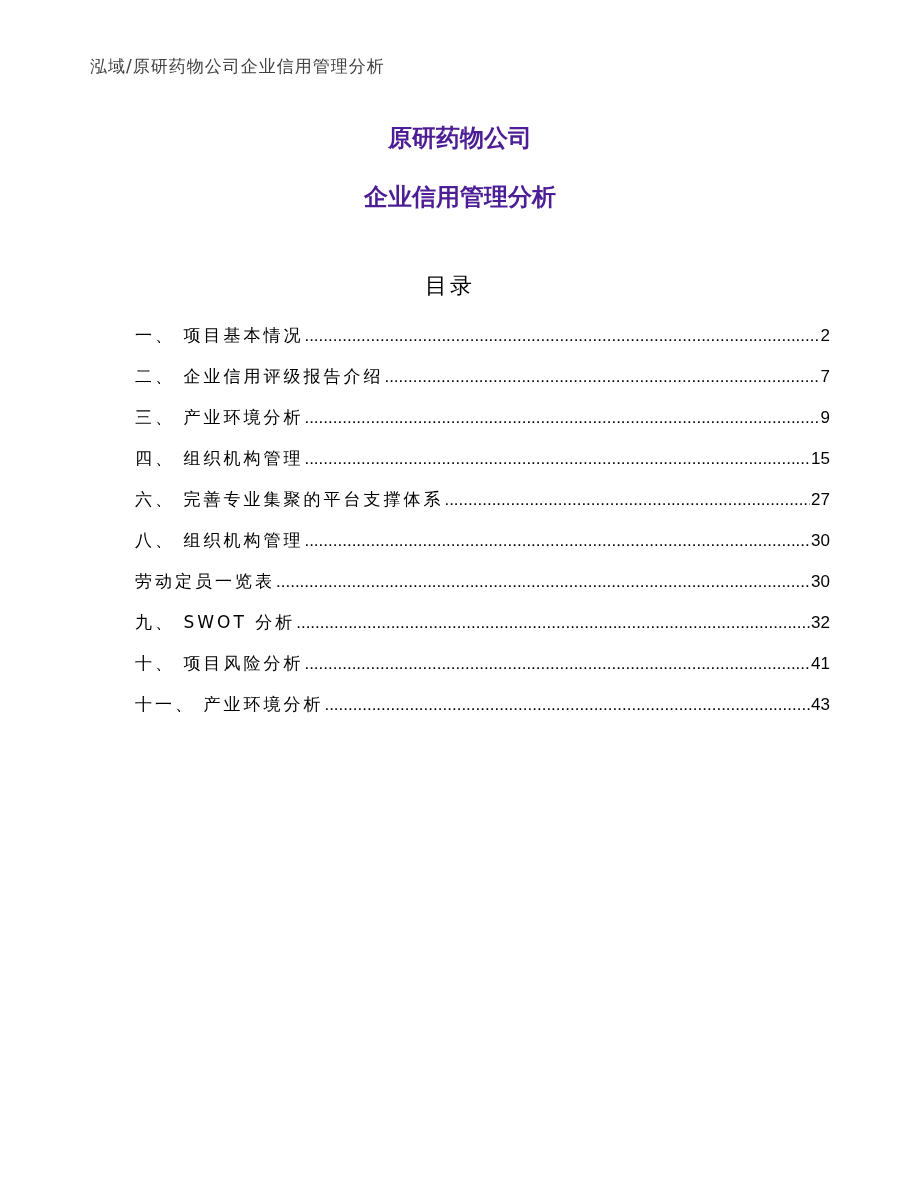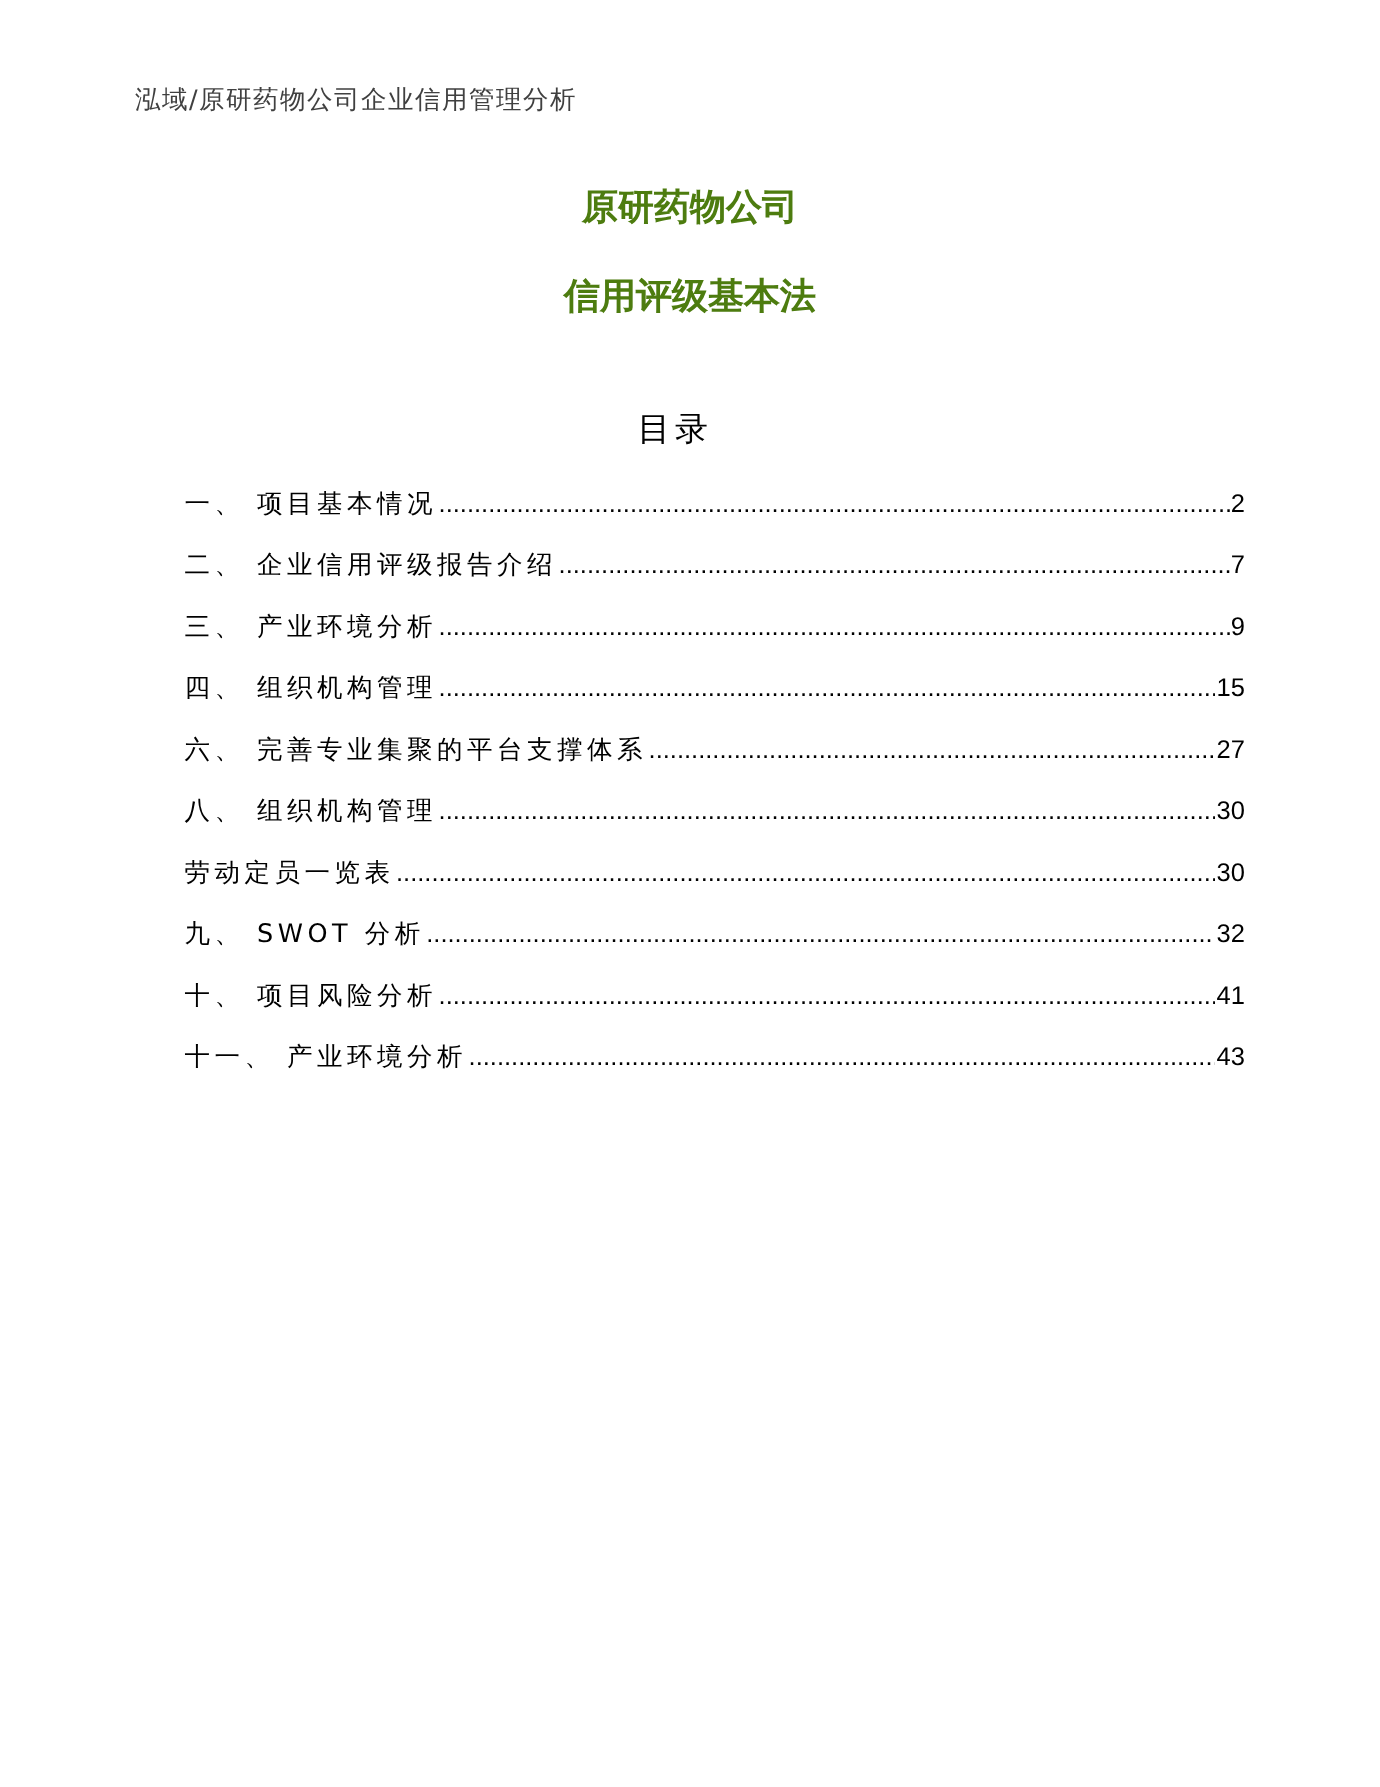--- a/index.html
+++ b/index.html
@@ -24,21 +24,21 @@
       letter-spacing: 1px;
       white-space: nowrap;
     }
     .doc-title {
       position: absolute;
       left: 0;
       width: 920px;
       text-align: center;
       font-weight: bold;
       font-size: 24px;
-      color: #4d7c0f;
+      color: #4c1d95;
       white-space: nowrap;
     }
     .doc-title.line1 { top: 122px; }
     .doc-title.line2 { top: 181px; }
     .toc-heading {
       position: absolute;
       left: 0;
       width: 900px;
       text-align: center;
       font-size: 22px;
@@ -58,20 +58,21 @@
       display: flex;
       align-items: baseline;
       height: 41px;
       font-size: 17px;
       cursor: pointer;
     }
     .toc-label {
       white-space: nowrap;
       letter-spacing: 3px;
       flex: 0 0 auto;
+      margin-left: 12px;
     }
     .toc-leader {
       flex: 1 1 auto;
       overflow: hidden;
       white-space: nowrap;
       margin: 0 1px;
       font-family: "Liberation Sans", sans-serif;
       font-size: 17px;
       letter-spacing: 0px;
       color: #000;
@@ -85,21 +86,21 @@
       font-size: 17px;
       text-align: right;
     }
   </style>
 </head>
 <body>
 
 <div class="page-header">泓域/原研药物公司企业信用管理分析</div>
 
 <div class="doc-title line1">原研药物公司</div>
-<div class="doc-title line2">信用评级基本法</div>
+<div class="doc-title line2">企业信用管理分析</div>
 
 <div class="toc-heading">目录</div>
 
 <ul class="toc">
   <li class="toc-row">
     <span class="toc-label">一、 项目基本情况</span>
     <span class="toc-leader"></span>
     <span class="toc-page">2</span>
   </li>
   <li class="toc-row">

